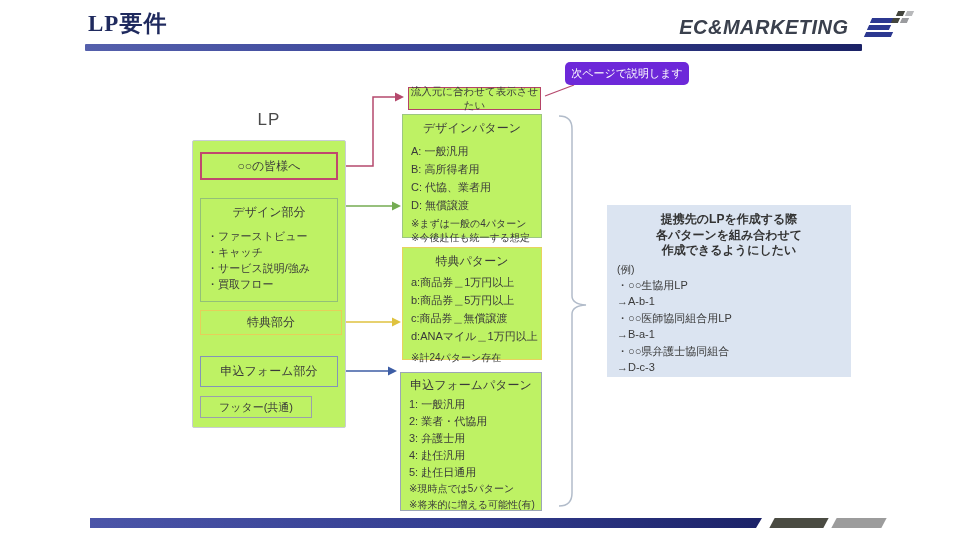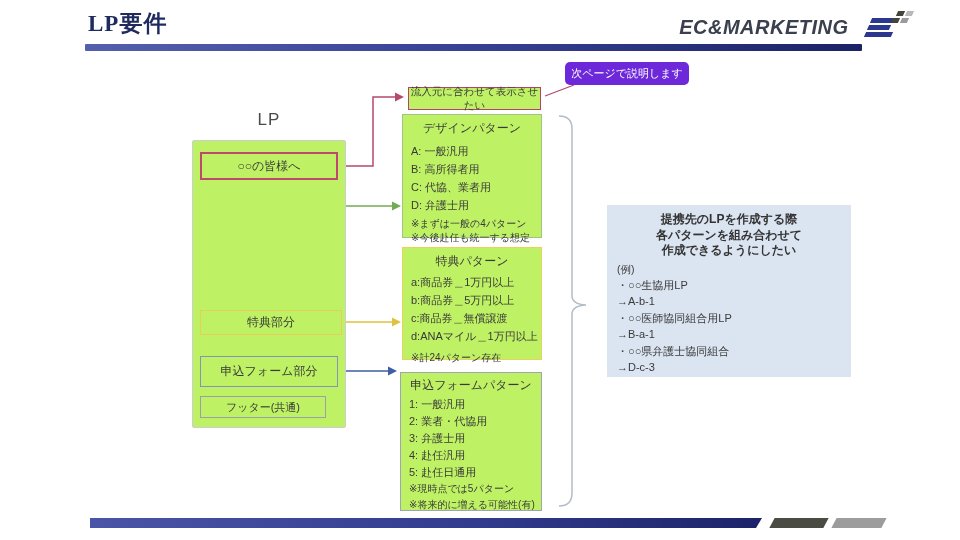--- a/index.html
+++ b/index.html
@@ -41,21 +41,21 @@
   .center{display:flex;align-items:center;justify-content:center;text-align:center;}
   .lp-label{position:absolute;left:192px;top:110px;width:154px;text-align:center;
     font-size:17px;color:#4a4a4a;letter-spacing:1px;}
   .outer-box{left:192px;top:140px;width:154px;height:288px;border:1px solid #c9cdd6;border-radius:2px;}
   .greeting-box{left:200px;top:152px;width:138px;height:28px;border:2px solid #c0486e;font-size:12px;}
   .design-box{left:200px;top:198px;width:138px;height:104px;border:1.5px solid #93c078;padding:5px 6px;}
   .design-box .bt{text-align:center;font-size:12px;margin-bottom:7px;}
   .design-box .bullet{font-size:11px;line-height:16px;white-space:nowrap;}
   .benefit-box{left:200px;top:310px;width:142px;height:25px;border:1.5px solid #e5cf5a;font-size:12px;}
   .form-box{left:200px;top:356px;width:138px;height:31px;border:1.5px solid #8494b8;font-size:12px;}
-  .footerc-box{left:200px;top:396px;width:126px;height:22px;border:1.5px solid #9aa0ab;font-size:11px;}
+  .footerc-box{left:200px;top:396px;width:112px;height:22px;border:1.5px solid #9aa0ab;font-size:11px;}
   
   .callout{
     position:absolute;left:565px;top:62px;width:124px;height:23px;
     background:#6d28d9;color:#fff;border-radius:5px;font-size:11px;
   }
   .inflow-box{left:408px;top:87px;width:133px;height:23px;border:1.5px solid #b54367;font-size:10.5px;}
   
   .pattern{padding:5px 8px;}
   .pattern .pt{text-align:center;font-size:12px;}
   .pattern .item{font-size:11px;white-space:nowrap;}
@@ -129,34 +129,41 @@
     </g>
     <g>
       <path d="M559,116 Q572,116 572,129 L572,296 Q572,304 586,305 Q572,306 572,314 L572,493 Q572,506 559,506" fill="none" stroke="#b2bcca" stroke-width="1.5"></path>
     </g>
   </svg>
 
   <div class="lp-label">LP</div>
   <div class="box outer-box"></div>
   <div class="box center greeting-box">○○の皆様へ</div>
 
+  <div class="box design-box">
+    <div class="bt">デザイン部分</div>
+    <div class="bullet">・ファーストビュー</div>
+    <div class="bullet">・キャッチ</div>
+    <div class="bullet">・サービス説明/強み</div>
+    <div class="bullet">・買取フロー</div>
+  </div>
 
   <div class="box center benefit-box">特典部分</div>
   <div class="box center form-box">申込フォーム部分</div>
   <div class="box center footerc-box">フッター(共通)</div>
 
   <div class="callout center">次ページで説明します</div>
   <div class="box center inflow-box">流入元に合わせて表示させたい</div>
 
   <div class="box pattern design-pattern">
     <div class="pt">デザインパターン</div>
     <div class="item">A: 一般汎用</div>
     <div class="item">B: 高所得者用</div>
     <div class="item">C: 代協、業者用</div>
-    <div class="item">D: 弁護士用</div>
+    <div class="item">D: 無償譲渡</div>
     <div class="notes">
       <div class="note">※まずは一般の4パターン</div>
       <div class="note">※今後赴任も統一する想定</div>
     </div>
   </div>
 
   <div class="box pattern benefit-pattern">
     <div class="pt">特典パターン</div>
     <div class="item">a:商品券＿1万円以上</div>
     <div class="item">b:商品券＿5万円以上</div>

